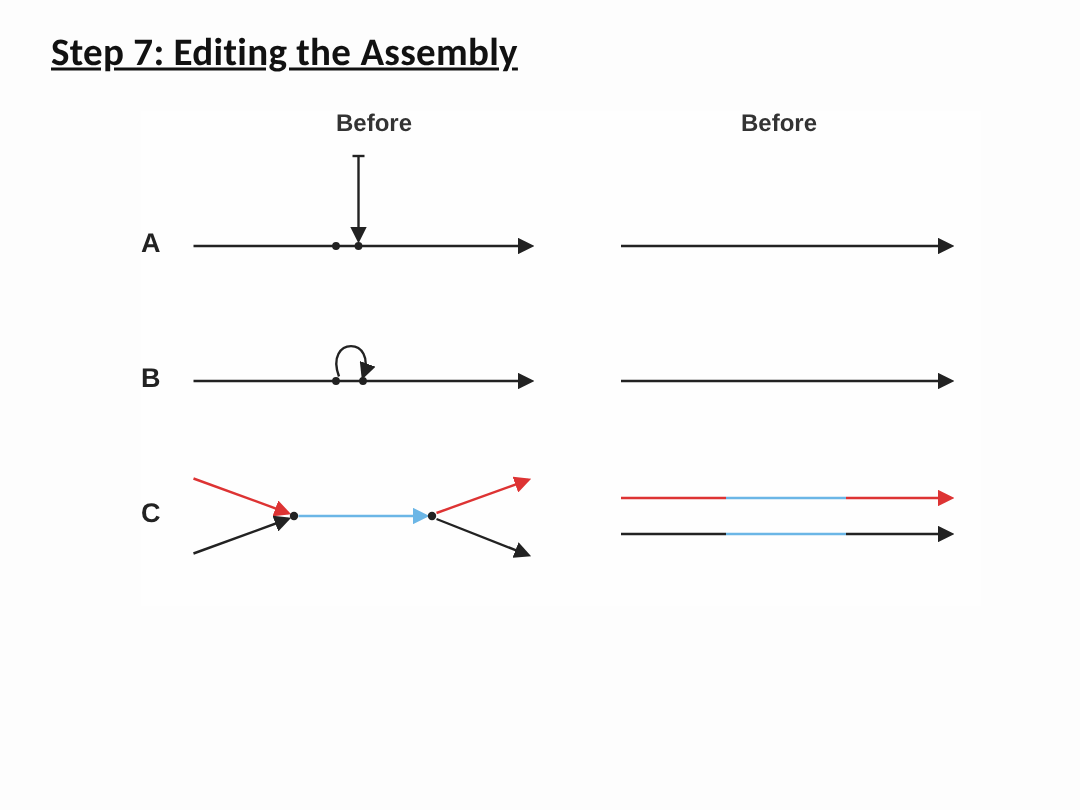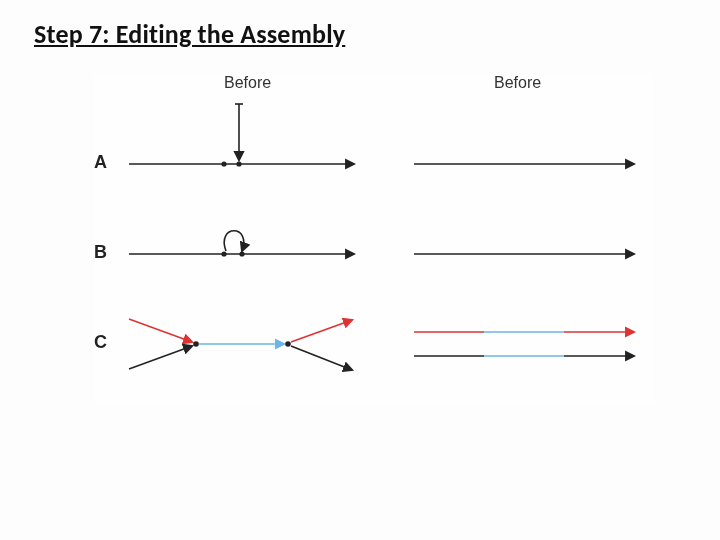--- a/index.html
+++ b/index.html
@@ -37,21 +37,21 @@
     width: 560px;
     height: 330px;
     background: #fefefe;
   }
   .col-header {
     position: absolute;
     top: 0px;
     font-family: Arial, Helvetica, sans-serif;
     font-size: 16px;
     color: #333;
-    font-weight: 400;
+    font-weight: 700;
   }
   .row-label {
     position: absolute;
     left: 0;
     font-family: Arial, Helvetica, sans-serif;
     font-size: 18px;
     font-weight: 700;
     color: #222;
   }
   svg { overflow: visible; }

